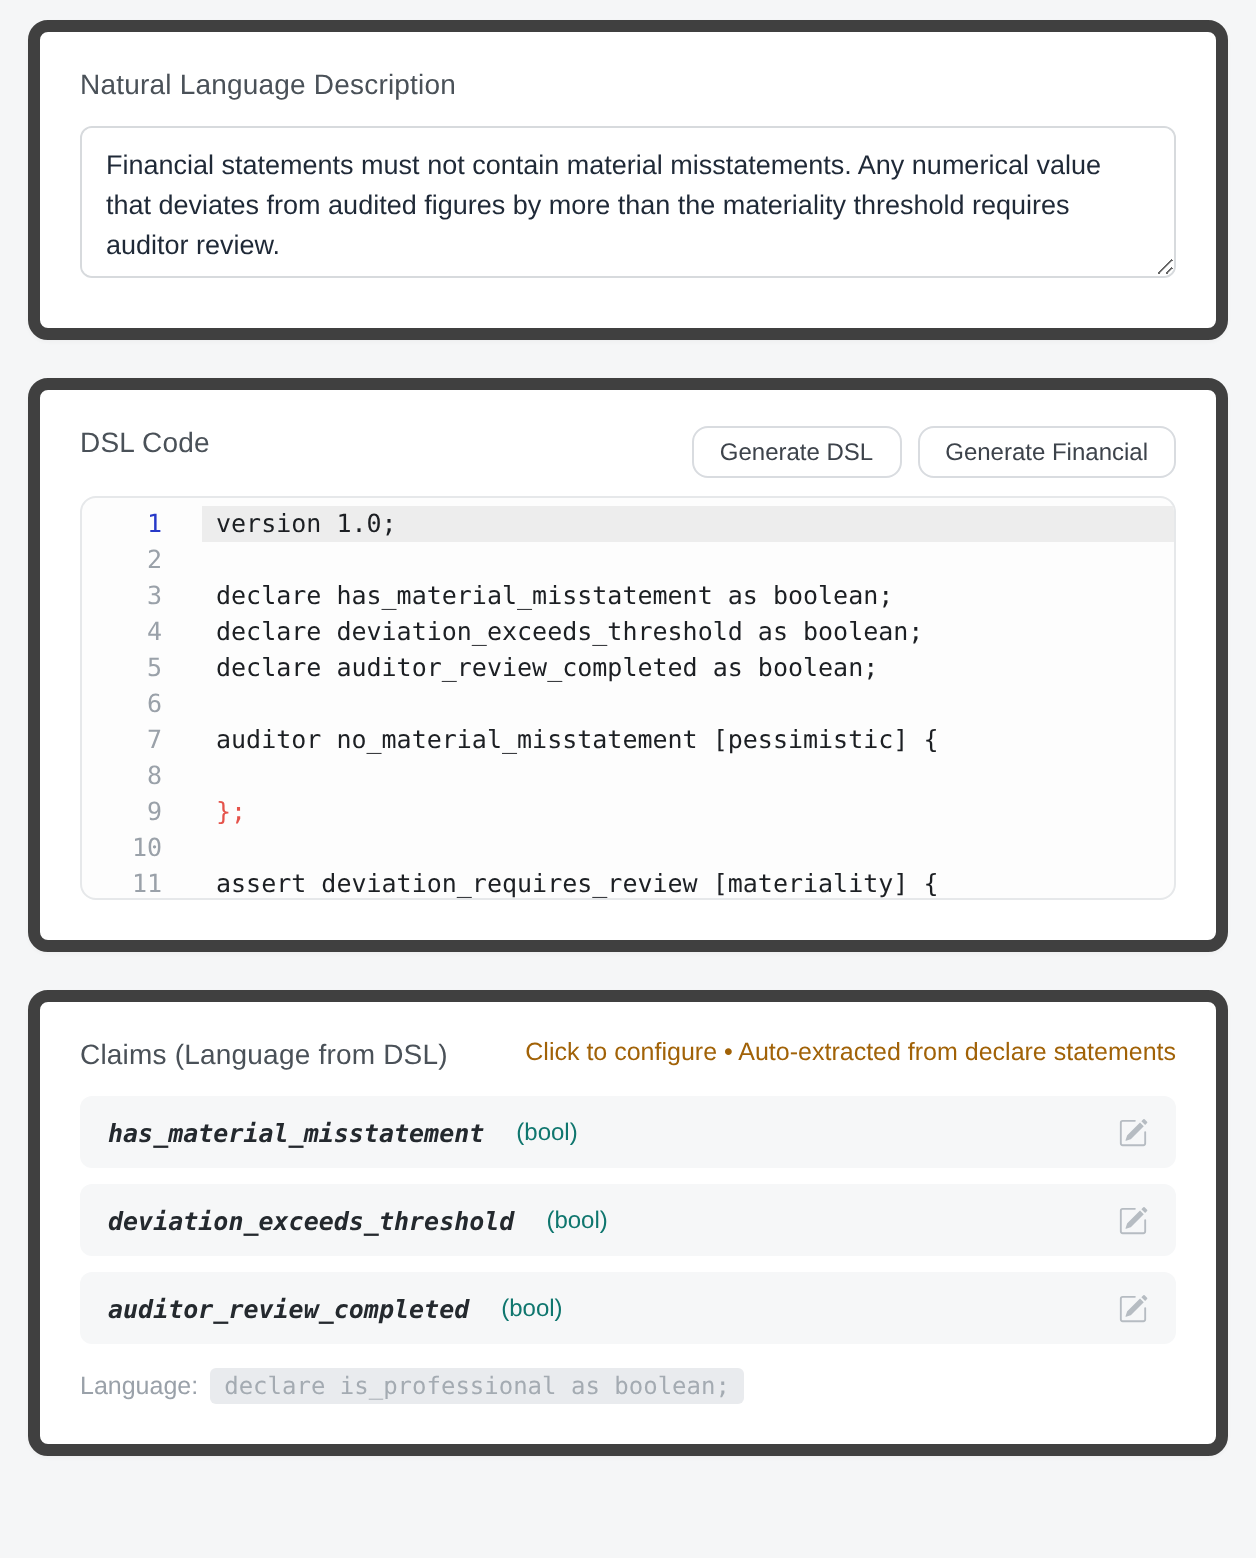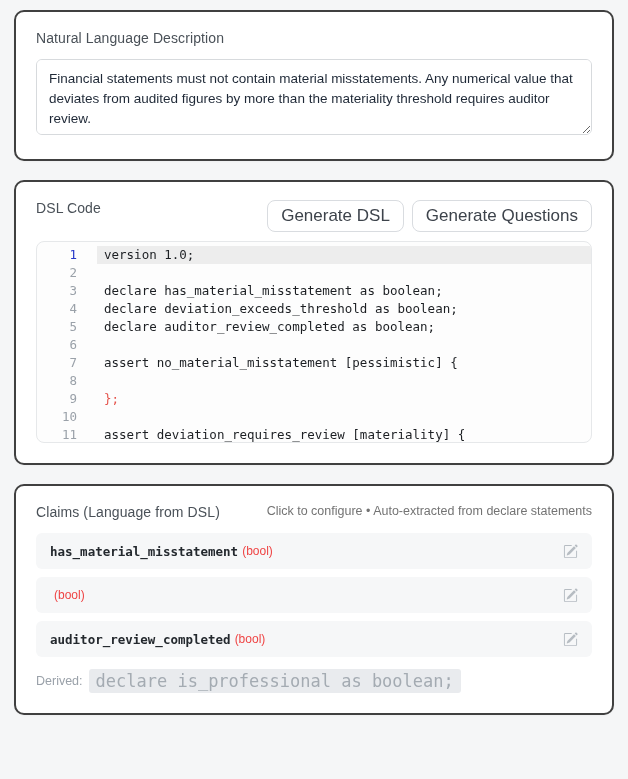--- a/index.html
+++ b/index.html
@@ -5,21 +5,21 @@
   * { margin: 0; padding: 0; box-sizing: border-box; }
   html, body { width: 628px; }
   body {
     background: #f5f6f7;
     font-family: "Liberation Sans", sans-serif;
     padding: 10px 14px;
     color: #1f2328;
   }
   .card {
     background: #ffffff;
-    border: 2px solid #404040;
+    border: 6px solid #404040;
     border-radius: 10px;
     box-shadow: 0 1px 2px rgba(0,0,0,0.03);
     padding: 18px 20px 20px 20px;
   }
   .card + .card { margin-top: 19px; }
   .card-title {
     font-size: 14px;
     color: #4a5158;
     font-weight: 500;
     letter-spacing: 0.1px;
@@ -46,21 +46,21 @@
     background: #fff;
   }
   
   .btn-row { display: flex; gap: 8px; }
   .btn {
     background: #fff;
     border: 1px solid #d9dce0;
     border-radius: 8px;
     padding: 5px 13px;
     font-family: "Liberation Sans", sans-serif;
-    font-size: 17px;
+    font-size: 12px;
     color: #3d434b;
     cursor: pointer;
     white-space: nowrap;
   }
   .code-block {
     margin-top: 9px;
     border: 1px solid #e6e8ea;
     border-radius: 8px;
     background: #fdfdfd;
     overflow: hidden;
@@ -92,91 +92,92 @@
   .code-line.red .lc { color: #e5534b; }
   .indent-guide {
     display: inline-block;
     border-left: 1px solid #dcdfe3;
     width: 1px;
     height: 14px;
     vertical-align: middle;
     margin-right: 7px;
   }
   
-  .claims-hint { font-size: 12.5px; color: #737373; }
+  .claims-hint { font-size: 12.5px; color: #a16207; }
   .claims-list { margin-top: 13px; }
   .claim-row {
     display: flex;
     align-items: center;
     background: #f6f7f8;
     border-radius: 6px;
     height: 36px;
     padding: 0 14px;
     margin-bottom: 8px;
     cursor: pointer;
   }
   .claim-name {
     font-family: "DejaVu Sans Mono", monospace;
     font-weight: bold;
     font-size: 12.5px;
     color: #24292e;
+    font-style: italic;
   }
   .claim-type {
     font-size: 12px;
-    color: #ef4444;
-    margin-left: 4px;
+    color: #0f766e;
+    margin-left: 16px;
   }
   .claim-edit {
     margin-left: auto;
     color: #b6bcc2;
     display: flex;
     align-items: center;
     cursor: pointer;
   }
   .example-line {
     margin-top: 12px;
     font-size: 12.5px;
     color: #9aa1a9;
     display: flex;
     align-items: center;
     gap: 6px;
   }
   .example-chip {
     font-family: "DejaVu Sans Mono", monospace;
-    font-size: 17px;
+    font-size: 12px;
     background: #e9ebee;
     color: #a4abb2;
     padding: 2px 7px;
     border-radius: 3px;
   }
 </style>
 </head>
 <body>
 
 <section class="card">
   <div class="card-title">Natural Language Description</div>
   <textarea class="nl-input" spellcheck="false" style="">Financial statements must not contain material misstatements. Any numerical value that deviates from audited figures by more than the materiality threshold requires auditor review.</textarea>
 </section>
 
 <section class="card">
   <div class="card-header">
     <div class="card-title">DSL Code</div>
     <div class="btn-row">
       <button class="btn">Generate DSL</button>
-      <button class="btn">Generate Questions</button>
+      <button class="btn">Generate Financial</button>
     </div>
   </div>
   <div class="code-block" id="code-block">
       <div class="code-line active"><span class="ln">1</span><span class="lc">version 1.0;</span></div>
       <div class="code-line"><span class="ln">2</span><span class="lc"></span></div>
       <div class="code-line"><span class="ln">3</span><span class="lc">declare has_material_misstatement as boolean;</span></div>
       <div class="code-line"><span class="ln">4</span><span class="lc">declare deviation_exceeds_threshold as boolean;</span></div>
       <div class="code-line"><span class="ln">5</span><span class="lc">declare auditor_review_completed as boolean;</span></div>
       <div class="code-line"><span class="ln">6</span><span class="lc"></span></div>
-      <div class="code-line"><span class="ln">7</span><span class="lc">assert no_material_misstatement [pessimistic] {</span></div>
+      <div class="code-line"><span class="ln">7</span><span class="lc">auditor no_material_misstatement [pessimistic] {</span></div>
       <div class="code-line"><span class="ln">8</span></div>
       <div class="code-line red"><span class="ln">9</span><span class="lc">};</span></div>
       <div class="code-line"><span class="ln">10</span><span class="lc"></span></div>
       <div class="code-line"><span class="ln">11</span><span class="lc">assert deviation_requires_review [materiality] {</span></div>
     </div>
 </section>
 
 <section class="card">
   <div class="card-header">
     <div class="card-title">Claims (Language from DSL)</div>
@@ -187,36 +188,37 @@
         <span class="claim-name">has_material_misstatement</span>
         <span class="claim-type">(bool)</span>
         <span class="claim-edit">
           <svg width="15" height="15" viewBox="0 0 16 16" fill="currentColor" aria-hidden="true">
             <path d="M15.502 1.94a.5.5 0 0 1 0 .706L14.459 3.69l-2-2L13.502.646a.5.5 0 0 1 .707 0l1.293 1.293zm-1.75 2.456-2-2L4.939 9.21a.5.5 0 0 0-.121.196l-.805 2.414a.25.25 0 0 0 .316.316l2.414-.805a.5.5 0 0 0 .196-.12l6.813-6.814z"></path>
             <path d="M1 13.5A1.5 1.5 0 0 0 2.5 15h11a1.5 1.5 0 0 0 1.5-1.5v-6a.5.5 0 0 0-1 0v6a.5.5 0 0 1-.5.5h-11a.5.5 0 0 1-.5-.5v-11a.5.5 0 0 1 .5-.5H9a.5.5 0 0 0 0-1H2.5A1.5 1.5 0 0 0 1 2.5v11z"></path>
           </svg>
         </span>
       </div>
       <div class="claim-row">
+        <span class="claim-name">deviation_exceeds_threshold</span>
         <span class="claim-type">(bool)</span>
         <span class="claim-edit">
           <svg width="15" height="15" viewBox="0 0 16 16" fill="currentColor" aria-hidden="true">
             <path d="M15.502 1.94a.5.5 0 0 1 0 .706L14.459 3.69l-2-2L13.502.646a.5.5 0 0 1 .707 0l1.293 1.293zm-1.75 2.456-2-2L4.939 9.21a.5.5 0 0 0-.121.196l-.805 2.414a.25.25 0 0 0 .316.316l2.414-.805a.5.5 0 0 0 .196-.12l6.813-6.814z"></path>
             <path d="M1 13.5A1.5 1.5 0 0 0 2.5 15h11a1.5 1.5 0 0 0 1.5-1.5v-6a.5.5 0 0 0-1 0v6a.5.5 0 0 1-.5.5h-11a.5.5 0 0 1-.5-.5v-11a.5.5 0 0 1 .5-.5H9a.5.5 0 0 0 0-1H2.5A1.5 1.5 0 0 0 1 2.5v11z"></path>
           </svg>
         </span>
       </div>
       <div class="claim-row">
         <span class="claim-name">auditor_review_completed</span>
         <span class="claim-type">(bool)</span>
         <span class="claim-edit">
           <svg width="15" height="15" viewBox="0 0 16 16" fill="currentColor" aria-hidden="true">
             <path d="M15.502 1.94a.5.5 0 0 1 0 .706L14.459 3.69l-2-2L13.502.646a.5.5 0 0 1 .707 0l1.293 1.293zm-1.75 2.456-2-2L4.939 9.21a.5.5 0 0 0-.121.196l-.805 2.414a.25.25 0 0 0 .316.316l2.414-.805a.5.5 0 0 0 .196-.12l6.813-6.814z"></path>
             <path d="M1 13.5A1.5 1.5 0 0 0 2.5 15h11a1.5 1.5 0 0 0 1.5-1.5v-6a.5.5 0 0 0-1 0v6a.5.5 0 0 1-.5.5h-11a.5.5 0 0 1-.5-.5v-11a.5.5 0 0 1 .5-.5H9a.5.5 0 0 0 0-1H2.5A1.5 1.5 0 0 0 1 2.5v11z"></path>
           </svg>
         </span>
       </div>
     </div>
   <div class="example-line">
-    <span>Derived:</span>
+    <span>Language:</span>
     <span class="example-chip">declare is_professional as boolean;</span>
   </div>
 </section>
 
 </body></html>

